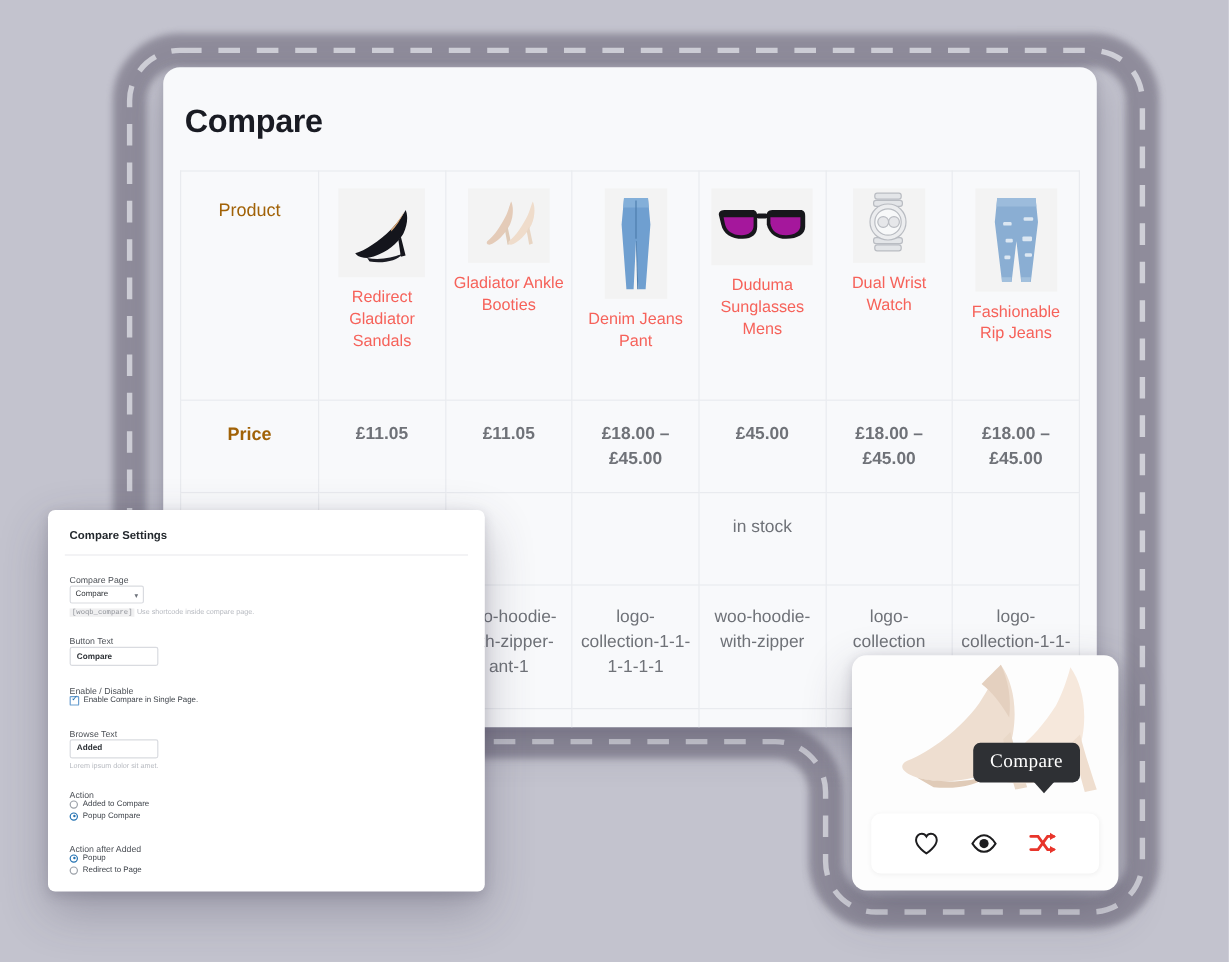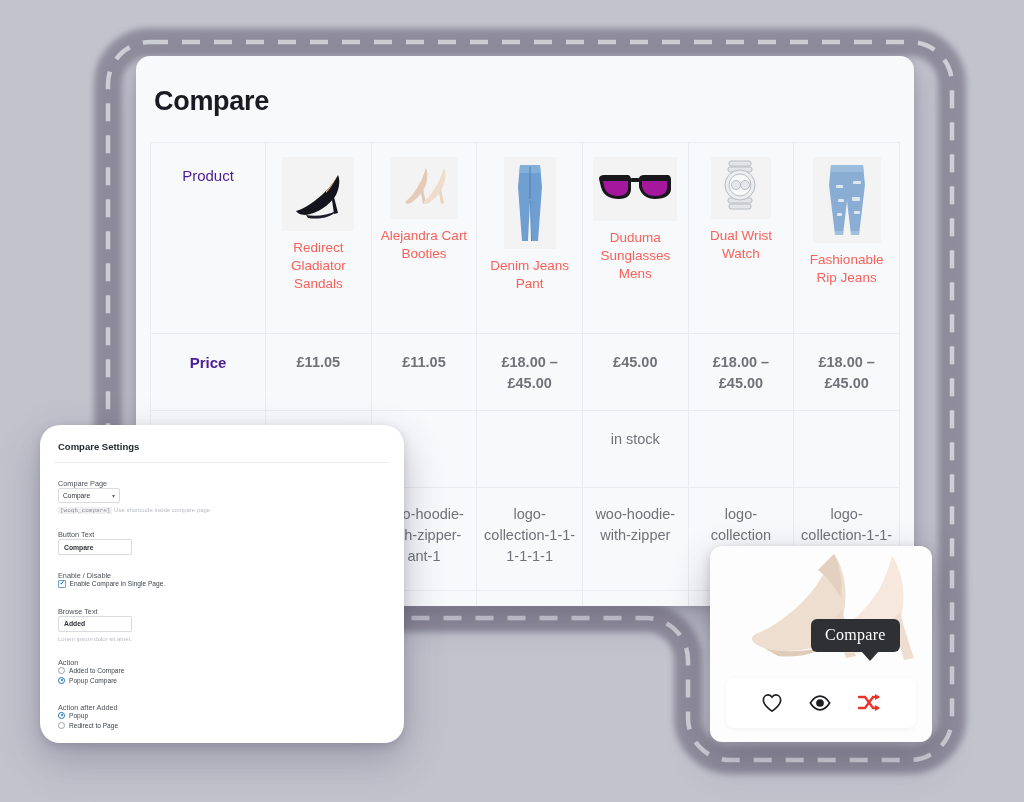--- a/index.html
+++ b/index.html
@@ -51,21 +51,21 @@
   .ctable td {
     border: 1px solid #e9ebef;
     vertical-align: middle;
     text-align: center;
     color: #6f7278;
     font-size: 14.5px;
     padding: 10px 6px;
     line-height: 1.45;
   }
   .ctable td.rowlabel {
-    color: #4c1d95;
+    color: #a16207;
     font-size: 15px;
     width: 102px;
     vertical-align: top;
     padding-top: 22px;
   }
   .ctable tr.product-row td { height: 158px; vertical-align: top; padding-top: 14px;}
   .ctable tr.product-row td.rowlabel { vertical-align: top; padding-top: 22px; }
   .ctable tr.price-row td { height: 48px; vertical-align: top; padding-top: 18px; font-weight: bold;}
   .ctable tr.avail-row td { height: 48px; vertical-align: top; padding-top: 18px;}
   .ctable tr.sku-row td { height: 76px; vertical-align: top; padding-top: 16px;}
@@ -85,21 +85,21 @@
   }
 
   
   #settings-panel {
     position: absolute;
     left: 40px;
     top: 425px;
     width: 364px;
     height: 318px;
     background: #ffffff;
-    border-radius: 20px;
+    border-radius: 6px;
     box-shadow: 0 16px 40px rgba(60,56,78,0.30), 0 3px 10px rgba(60,56,78,0.18);
     overflow: hidden;
   }
   #settings-title {
     font-size: 9.5px;
     font-weight: bold;
     color: #23282d;
     margin: 16px 0 0 18px;
   }
   #settings-rule {
@@ -302,21 +302,21 @@
           <span class="p-name">Redirect Gladiator Sandals</span>
         </td>
         <td>
           <svg class="p-thumb" width="68" height="62" viewBox="0 0 68 62">
             <rect width="68" height="62" fill="#f3f3f3"></rect>
             <path d="M16 44 C22 40 28 30 32 22 C34 17 35 13 36 11 C38 15 38 23 35 30 C31 38 24 45 18 47 C16 47 15 46 16 44 Z" fill="#e4cbb8"></path>
             <path d="M33 32 L36 46 L33 47 L31 36 Z" fill="#decab7"></path>
             <path d="M34 44 C40 40 46 30 50 22 C52 17 53 13 54 11 C56 15 56 23 53 30 C49 38 42 45 36 47 C34 47 33 46 34 44 Z" fill="#efdccb"></path>
             <path d="M51 32 L54 46 L51 47 L49 36 Z" fill="#e8d5c3"></path>
           </svg>
-          <span class="p-name">Alejandra Cart Booties</span>
+          <span class="p-name">Gladiator Ankle Booties</span>
         </td>
         <td>
           <svg class="p-thumb" width="52" height="92" viewBox="0 0 52 92">
             <rect width="52" height="92" fill="#f3f3f3"></rect>
             <path d="M16 8 H36 L38 30 L34 84 L28 84 L26 44 L24 84 L18 84 L14 30 Z" fill="#6f9fd0"></path>
             <path d="M16 8 H36 L36.6 16 H15.4 Z" fill="#83afd9"></path>
             <line x1="26" y1="10" x2="26" y2="42" stroke="#4e7eae" stroke-width="1"></line>
             <path d="M26 44 L27 84 L28 84 L26.6 44 Z" fill="#4e7eae"></path>
           </svg>
           <span class="p-name">Denim Jeans Pant</span>

